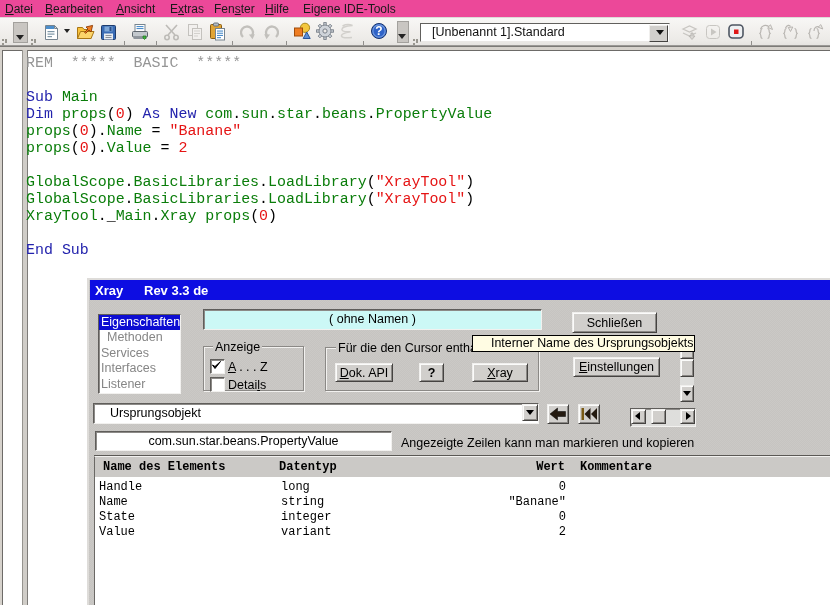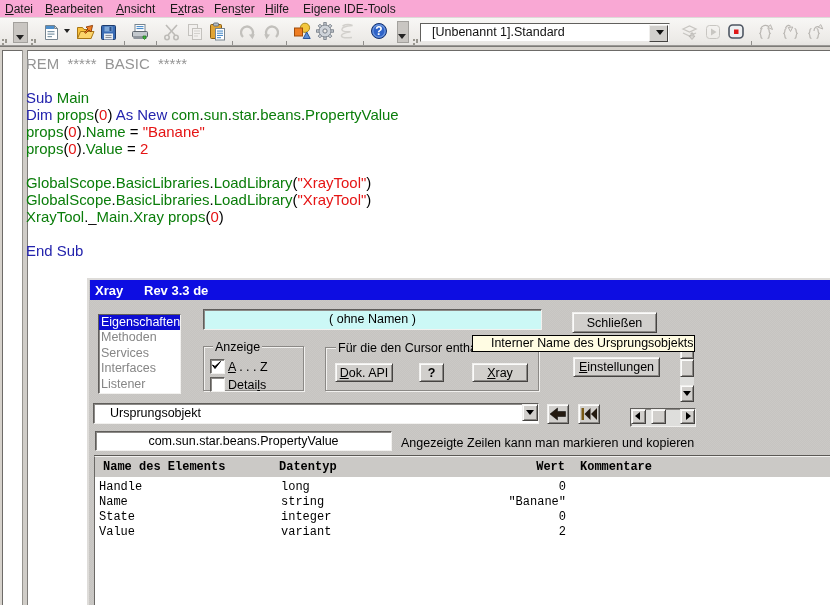--- a/index.html
+++ b/index.html
@@ -1,37 +1,37 @@
 <!DOCTYPE html>
 <html><head><meta charset="utf-8"><style>
 html,body{margin:0;padding:0}
 body{width:830px;height:605px;position:relative;overflow:hidden;
  font-family:"Liberation Sans",sans-serif;background:#fff}
 
 #menubar{position:absolute;left:0;top:0;width:830px;height:18px;
- background:#f9a8d4;border-bottom:1px solid #dddbd8;box-sizing:border-box;font-size:12px;color:#1a1a1a}
+ background:#ec4899;border-bottom:1px solid #dddbd8;box-sizing:border-box;font-size:12px;color:#1a1a1a}
 #menubar span{position:absolute;top:2px}
 
 #toolbar{position:absolute;left:0;top:18px;width:830px;height:28px;
  background:linear-gradient(#f8f7f5,#eceae7 80%,#e4e2df)}
 #tbline1{position:absolute;left:0;top:45px;width:830px;height:1px;background:#9b9996}
 #tbline2{position:absolute;left:0;top:46px;width:830px;height:1px;background:#7c7a77}
 .sep{position:absolute;top:23px;width:1.2px;height:18px;background:#918f8c}
 .grip{position:absolute;top:21px;width:6px;height:22px;
  background-image:repeating-linear-gradient(#98968f 0 2px,transparent 2px 4px),repeating-linear-gradient(#98968f 0 2px,transparent 2px 4px);
  background-size:2px 100%,2px 100%;background-position:0 0,3px 2px;background-repeat:repeat-y}
 .icon{position:absolute;top:24px}
 
 #editorwrap{position:absolute;left:0;top:47px;width:830px;height:558px;background:#d6d2cc}
 #editorborder{position:absolute;left:2px;top:3px;right:0;bottom:0;background:#fff;
  border-left:1px solid #6d6b68;border-top:1px solid #6d6b68}
 #marginsep{position:absolute;left:22px;top:50px;width:4px;height:555px;
  background:#d0cdc8;border-left:1px solid #96948f;border-right:1px solid #7e7c79}
 #code{position:absolute;left:26px;top:54.5px;margin:0;white-space:pre;
- font-family:Liberation Sans, sans-serif;font-size:14.95px;line-height:17px;color:#000}
+ font-family:Liberation Mono, monospace;font-size:14.95px;line-height:17px;color:#000}
 .cm{color:#959595}.kw{color:#2323ad}.id{color:#0a7d0a}.lit{color:#e51414}
 
 #dlg{position:absolute;left:87px;top:278px;width:743px;height:327px;
  background:conic-gradient(#cbc9c6 25%,#c6c4c1 0 50%,#cbc9c6 0 75%,#c6c4c1 0) 0 0/2px 2px;border-left:2px solid #dedcd9;border-top:2px solid #dedcd9}
 #dlgtitle{position:absolute;left:1px;top:0px;right:0;height:20px;background:#0d0de2;
  color:#fff;font-size:13px;font-weight:bold}
 .dtxt{position:absolute;top:3px}
 
 .btn{position:absolute;box-sizing:border-box;background:#d1cfcc;white-space:nowrap;padding:0;
  border:1px solid;border-color:#f0efed #454341 #454341 #f0efed;
@@ -223,21 +223,21 @@
 
 <span class="kw">End</span> <span class="kw">Sub</span></pre>
 <div id="dlg">
  <div id="dlgtitle">
    <span class="dtxt" style="left:5px">Xray</span>
    <span class="dtxt" style="left:54px">Rev 3.3 de</span>
  </div>
 
  <div class="sunk" style="left:9px;top:34px;width:83px;height:80px;background:#fff;font-size:12.5px;line-height:15.4px">
   <div style="background:#0d0dd2;color:#fff;padding-left:2px">Eigenschaften</div>
-  <div style="color:#868686;padding-left:2px">Methoden</div>
+  <div style="color:#868686;padding-left:8px">Methoden</div>
   <div style="color:#868686;padding-left:2px">Services</div>
   <div style="color:#868686;padding-left:2px">Interfaces</div>
   <div style="color:#868686;padding-left:2px">Listener</div>
  </div>
 
  <div class="sunk" style="left:114px;top:29px;width:339px;height:21px;background:#ccf8f6;
       font-size:12.5px;text-align:center;line-height:19px">( ohne Namen )</div>
  <button class="btn" style="left:483px;top:32px;width:85px;height:21px">Schließen</button>
 
  <div class="grp" style="left:114px;top:66px;width:101px;height:45px"></div>

